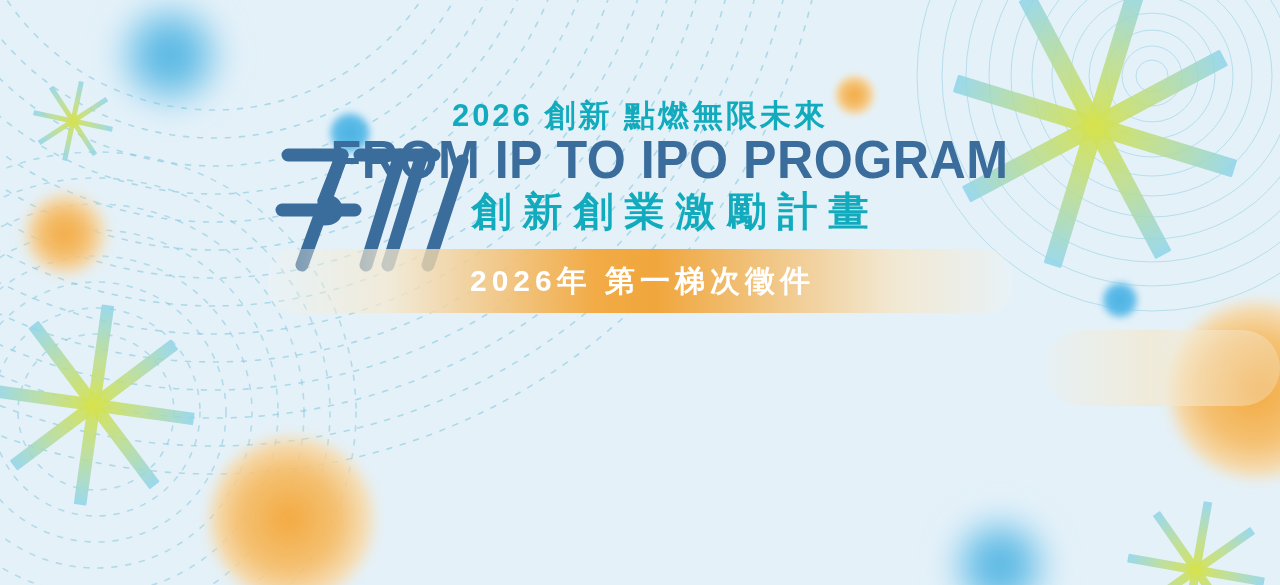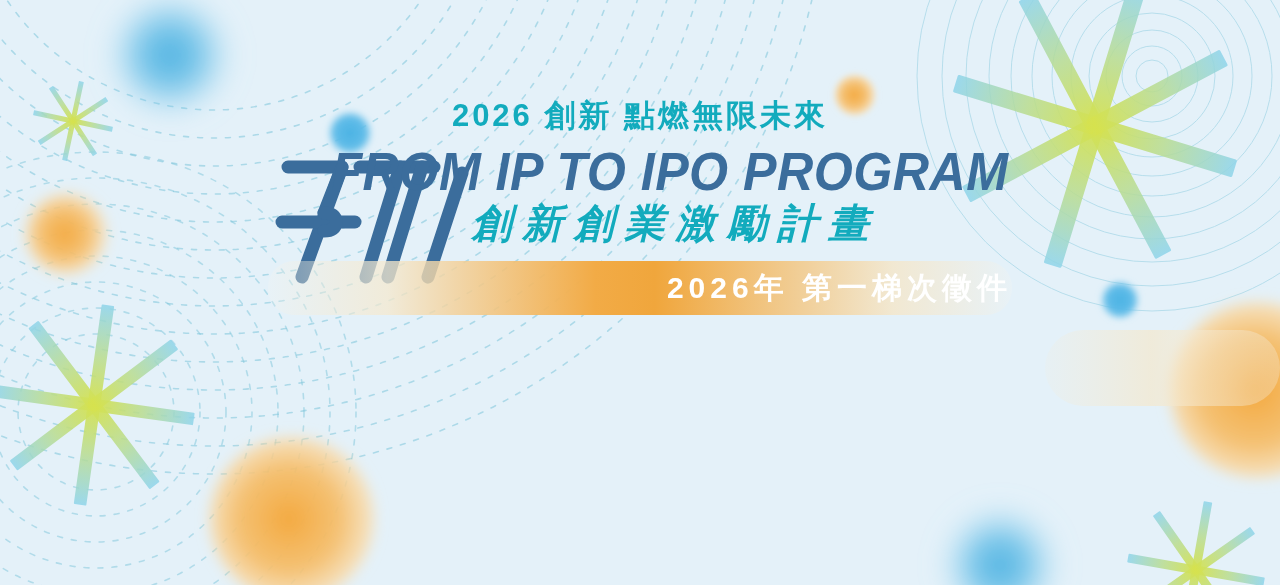--- a/index.html
+++ b/index.html
@@ -32,26 +32,24 @@
     font-size:31px;
     font-weight:700;
     letter-spacing:3px;
     color:#12abbd;
     line-height:1;
     white-space:nowrap;
   }
 
   .lockup {
     position:relative;
-    margin-top:12px;
     display:flex;
     align-items:flex-start;
     justify-content:center;
     width:100%;
-    font-style:italic;
   }
 
   .logo-mark {
     position:absolute;
     left:272px;
     top:8px;
     width:206px;
     height:140px;
   }
 
@@ -81,22 +79,22 @@
     color:#12abbd;
     letter-spacing:11px;
     text-indent:11px;
     line-height:1.1;
     white-space:nowrap;
   }
 
   .badge-wrap {
     margin-top:16px;
     position:relative;
-    width:744px; height:54px;
-    display:flex; align-items:center; justify-content:flex-end;
+    width:744px; height:64px;
+    display:flex; align-items:center; justify-content:center;
   }
   .badge-bg {
     position:absolute; inset:0;
     border-radius:26px;
     background:linear-gradient(90deg,
       rgba(244,245,242,0.25) 0%,
       rgba(245,233,207,0.75) 16%,
       #f2ab46 44%,
       #f0a63c 52%,
       rgba(245,230,200,0.8) 84%,

